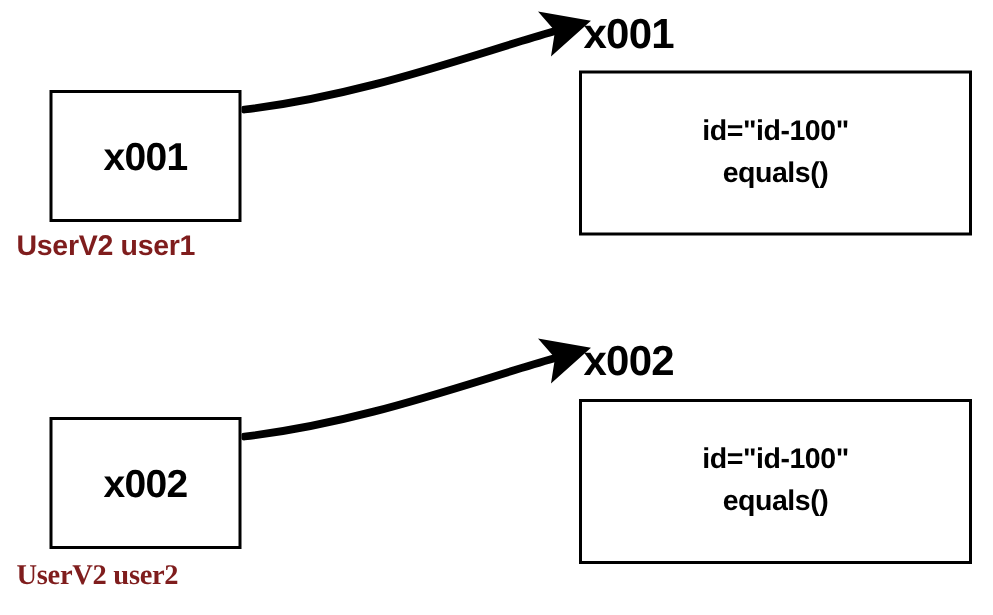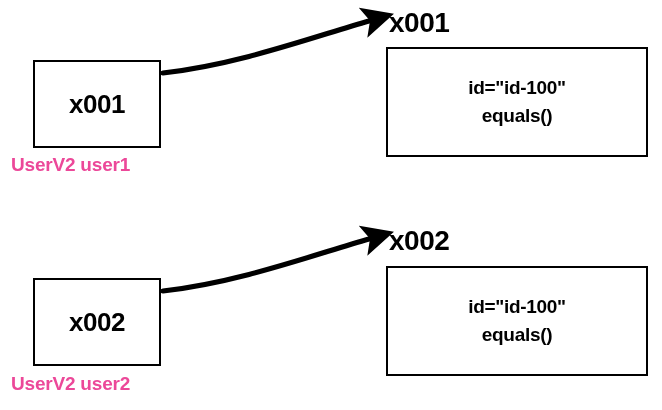--- a/index.html
+++ b/index.html
@@ -44,21 +44,21 @@
     color: #000000;
     letter-spacing: -0.5px;
     line-height: 1;
   }
 
   
   .var-label {
     position: absolute;
     font-size: 19px;
     font-weight: bold;
-    color: #ec4899;
+    color: #7f1d1d;
     white-space: nowrap;
     letter-spacing: -0.2px;
     line-height: 1;
   }
 
   
   .obj-header {
     position: absolute;
     font-size: 28px;
     font-weight: bold;
@@ -113,21 +113,21 @@
 
   <div class="obj-box" style="left:386px; top:47px; width:262px; height:110px;">
     <span class="obj-line">id="id-100"</span>
     <span class="obj-line">equals()</span>
   </div>
 
   <div class="var-box" style="left:33px; top:278px; width:128px; height:88px;">
     <span class="var-box-text">x002</span>
   </div>
 
-  <div class="var-label" style="left:11px; top:374px;">UserV2 user2</div>
+  <div class="var-label" style="left:11px; top:374px;font-family:Liberation Serif, serif;">UserV2 user2</div>
 
   <div class="obj-header" style="left:389px; top:227px;">x002</div>
 
   <div class="obj-box" style="left:386px; top:266px; width:262px; height:110px;">
     <span class="obj-line">id="id-100"</span>
     <span class="obj-line">equals()</span>
   </div>
 
 </div>
 

